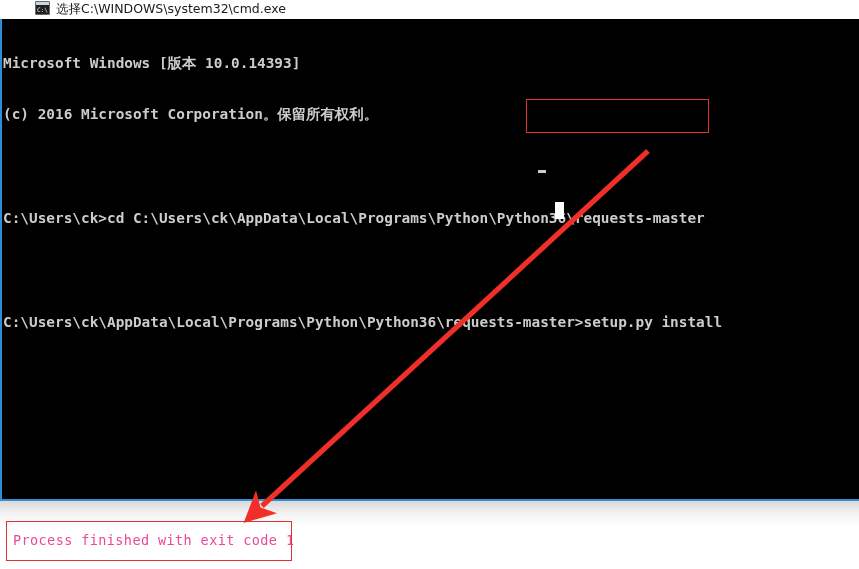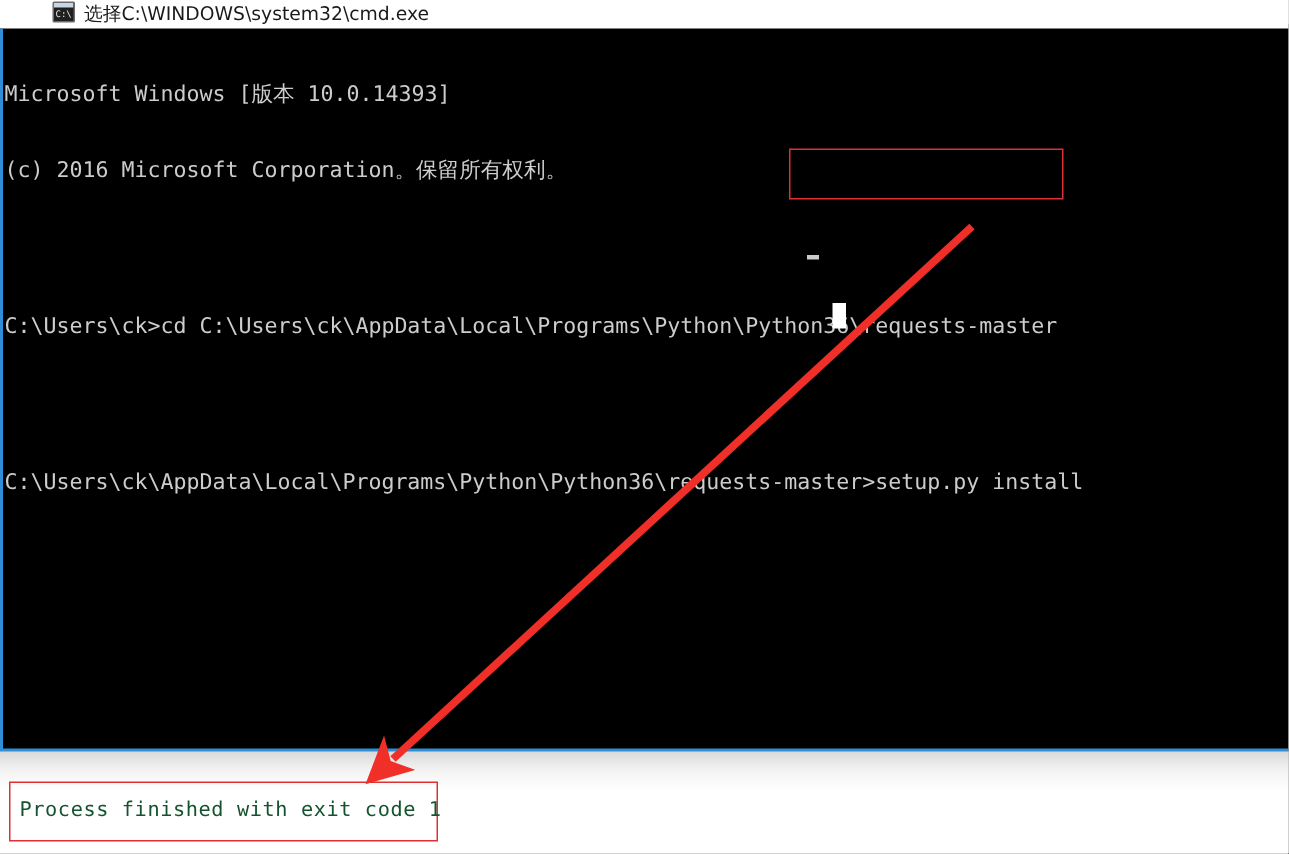--- a/index.html
+++ b/index.html
@@ -32,21 +32,21 @@
     width: 286px;
     height: 40px;
     border: 1px solid #e03030;
     box-sizing: border-box;
     background: transparent;
   }
   #output-text {
     position: absolute;
     left: 13px;
     top: 532px;
-    color: #14532d;
+    color: #ec4899;
     font-family: "DejaVu Sans Mono", "Liberation Mono", monospace;
     font-size: 13.5px;
     letter-spacing: 0.4px;
     white-space: pre;
   }
 
   
   #console-window {
     position: absolute;
     left: 0;
@@ -120,20 +120,21 @@
   #console-text {
     position: absolute;
     left: 1px;
     top: 1px;
     color: #cccccc;
     font-family: "DejaVu Sans Mono", "Liberation Mono", monospace;
     font-size: 14.4px;
     line-height: 17.3px;
     white-space: pre;
     letter-spacing: 0px;
+    font-weight: bold;
   }
   .cline { display: block; height: 17.3px; }
 
   #console-cursor {
     position: absolute;
     left: 536px;
     top: 151px;
     width: 8px;
     height: 3px;
     background: #cccccc;

